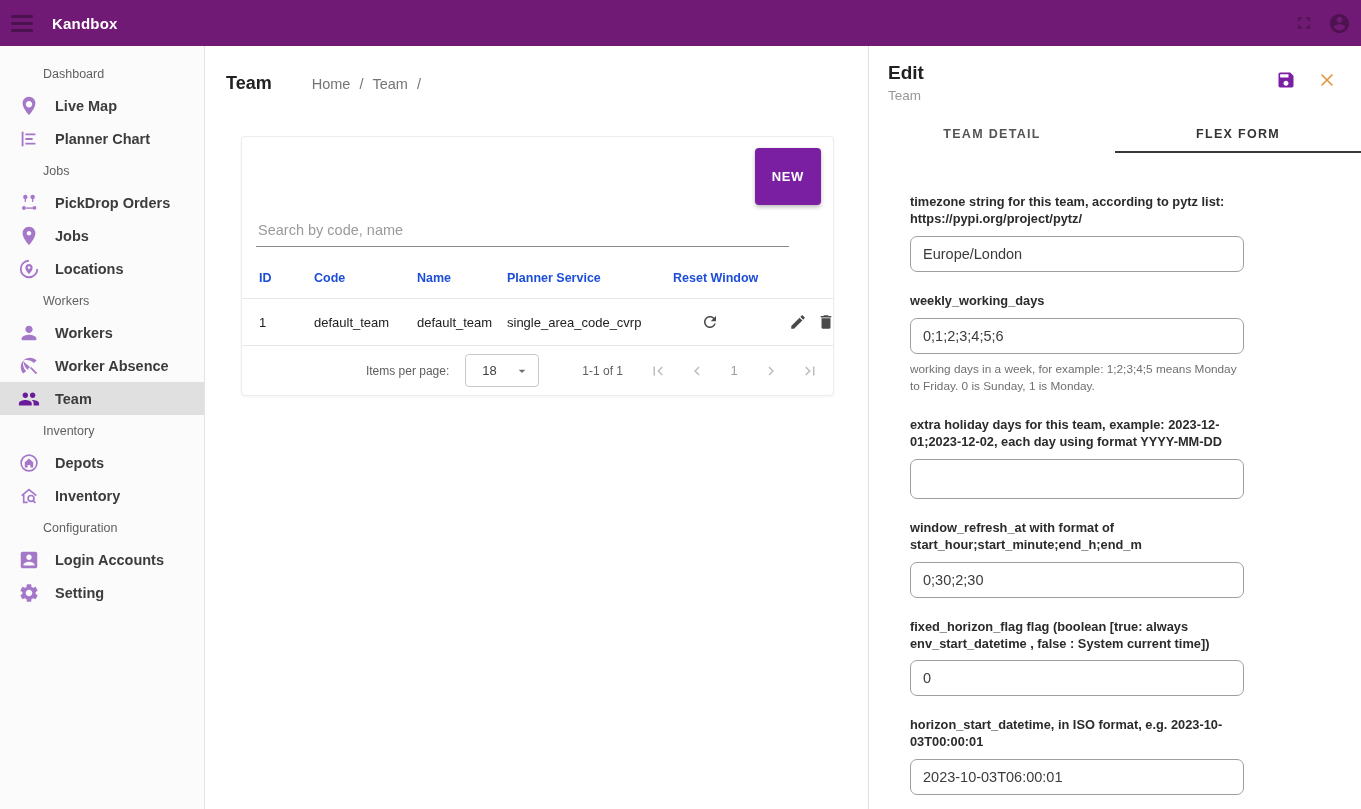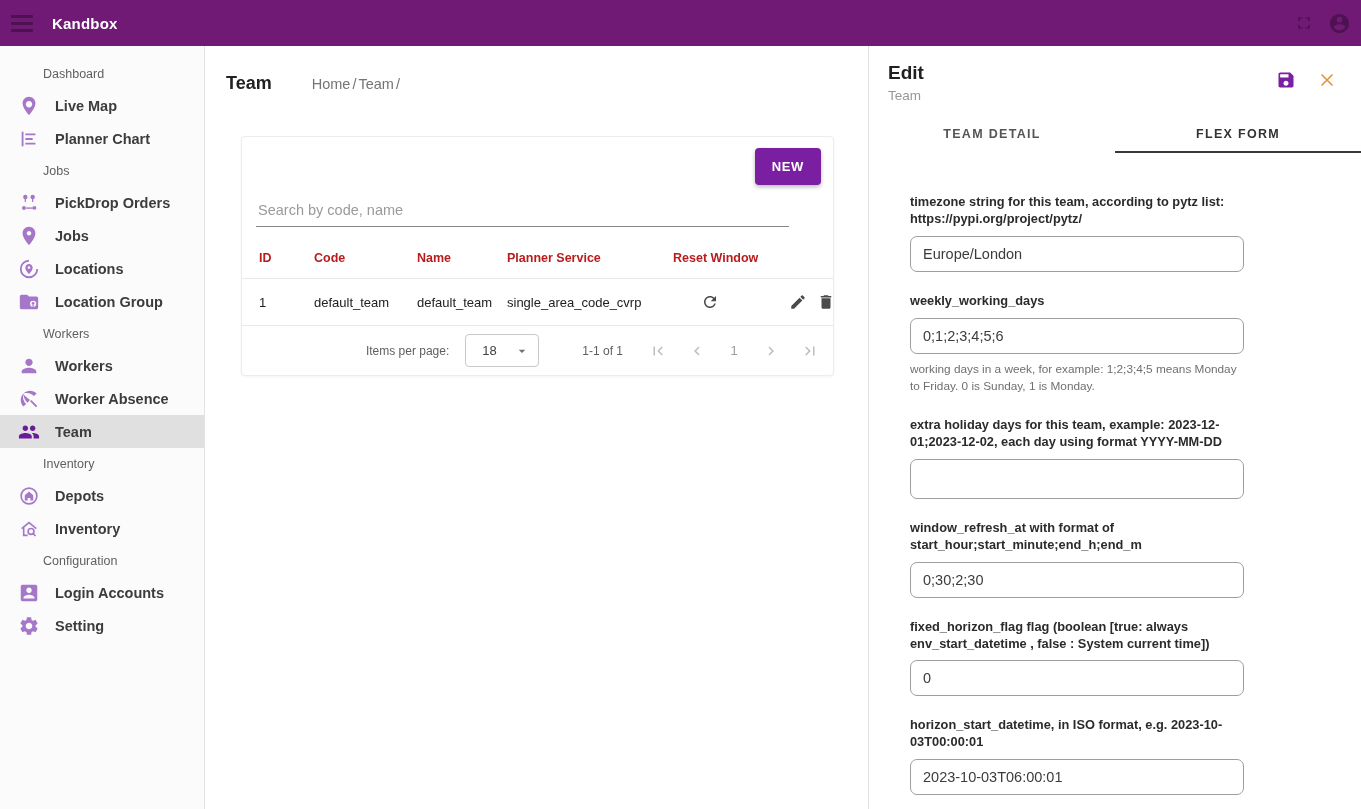--- a/index.html
+++ b/index.html
@@ -24,38 +24,38 @@
   .nav-item .nav-icon { width: 22px; height: 22px; margin-left: 18px; color: #a577c9; flex: none; }
   .nav-item .nav-icon svg { width: 22px; height: 22px; display: block; }
   .nav-item .nav-label { font-size: 14.5px; color: #3c3c3c; margin-left: 15px; }
   .nav-item.selected { background: #e1e0e1; }
   .nav-item.selected .nav-icon { color: #6a1b9a; }
 
   
   .main { flex: 1; background: #fff; min-width: 0; }
   .main-header { padding: 27px 0 0 21px; display: flex; align-items: baseline; }
   .page-title { font-size: 18px; font-weight: bold; color: #212121; }
-  .breadcrumb { margin-left: 40px; font-size: 14.5px; color: #757575; display: flex; gap: 2px; }
+  .breadcrumb { margin-left: 40px; font-size: 14.5px; color: #757575; display: flex; gap: 9px; }
   .breadcrumb .crumb { cursor: pointer; }
 
   .card { width: 593px; margin: 42px 0 0 36px; border: 1px solid #ececec; border-radius: 4px;
           box-shadow: 0 1px 3px rgba(0,0,0,0.05); background: #fff; }
   .card-top { display: flex; justify-content: flex-end; padding: 11px 12px 0 0; }
   .btn-new { background: #7b1fa2; color: #fff; border: none; font-family: inherit; font-weight: bold;
-             font-size: 13px; letter-spacing: 0.6px; padding: 11px 17px; border-radius: 4px; cursor: pointer;
+             font-size: 13px; letter-spacing: 0.6px; padding: 21px 17px; border-radius: 4px; cursor: pointer;
              box-shadow: 0 2px 4px rgba(0,0,0,0.28); }
   .search-wrap { margin: 13px 44px 0 14px; }
   .search-input { width: 100%; border: none; border-bottom: 1px solid #888; font-family: inherit;
                   font-size: 14.5px; padding: 4px 2px 8px 2px; color: #333; background: transparent; outline: none; }
   .search-input::placeholder { color: #9a9a9a; }
 
   .tbl { margin-top: 10px; }
   .tbl-row { display: grid; grid-template-columns: 55px 103px 90px 166px 116px 1fr; align-items: center; padding-left: 17px; }
   .tbl-head { height: 42px; border-bottom: 1px solid #e8e8e8; }
-  .tbl-head .th { font-size: 12.5px; color: #b91c1c; font-weight: bold; }
+  .tbl-head .th { font-size: 12.5px; color: #1d4ed8; font-weight: bold; }
   .tbl-data { height: 47px; border-bottom: 1px solid #e8e8e8; }
   .tbl-data .td { font-size: 13px; color: #212121; }
   .cell-reset { padding-left: 28px; }
   .cell-actions { display: flex; justify-content: flex-end; gap: 10px; padding-right: 12px; }
   .row-icon { width: 18px; height: 18px; color: #4a4a4a; cursor: pointer; }
   .row-icon svg { width: 18px; height: 18px; display: block; }
 
   .paginator { height: 49px; display: flex; align-items: center; justify-content: flex-end; padding-right: 14px; }
   .pp-label { font-size: 12px; color: #5f5f5f; }
   .pp-select { width: 74px; height: 33px; border: 1px solid #c9c9c9; border-radius: 4px; margin-left: 16px;
@@ -176,31 +176,20 @@
     <div class="nav-item">
       <span class="nav-icon">
         <svg viewBox="0 0 24 24">
             <circle cx="12" cy="12" r="9" fill="none" stroke="currentColor" stroke-width="2" stroke-dasharray="42 15"></circle>
             <path fill="currentColor" fill-rule="evenodd" d="M12 6.5c-2.2 0-4 1.8-4 4 0 3 4 7 4 7s4-4 4-7c0-2.2-1.8-4-4-4zm0 5.4c-.83 0-1.5-.67-1.5-1.5s.67-1.5 1.5-1.5 1.5.67 1.5 1.5-.67 1.5-1.5 1.5z"></path>
           </svg>
       </span>
       <span class="nav-label">Locations</span>
     </div>
 
-    <div class="nav-item">
-      <span class="nav-icon">
-        <svg viewBox="0 0 24 24" fill="currentColor">
-            <path d="M10 4H4c-1.1 0-2 .9-2 2v12c0 1.1.9 2 2 2h16c1.1 0 2-.9 2-2V8c0-1.1-.9-2-2-2h-8l-2-2z"></path>
-            <circle cx="16.5" cy="14" r="3.4" fill="#fcfbfc"></circle>
-            <circle cx="16.5" cy="13.6" r="1.5" fill="currentColor"></circle>
-            <path fill="currentColor" d="M16.5 14.6l1.4 2.4h-2.8z"></path>
-          </svg>
-      </span>
-      <span class="nav-label">Location Group</span>
-    </div>
 
     <div class="nav-section">Workers</div>
 
     <div class="nav-item">
       <span class="nav-icon">
         <svg viewBox="0 0 24 24" fill="currentColor">
             <path d="M12 12c2.21 0 4-1.79 4-4s-1.79-4-4-4-4 1.79-4 4 1.79 4 4 4zm0 2c-2.67 0-8 1.34-8 4v2h16v-2c0-2.66-5.33-4-8-4z"></path>
           </svg>
       </span>
       <span class="nav-label">Workers</span>

